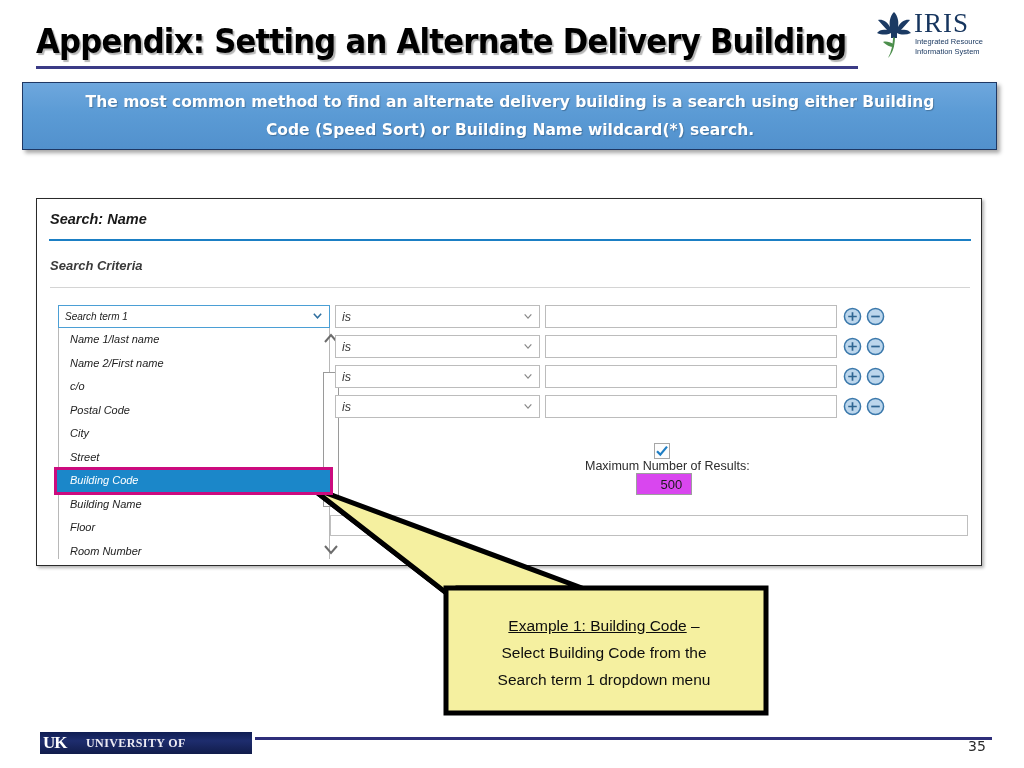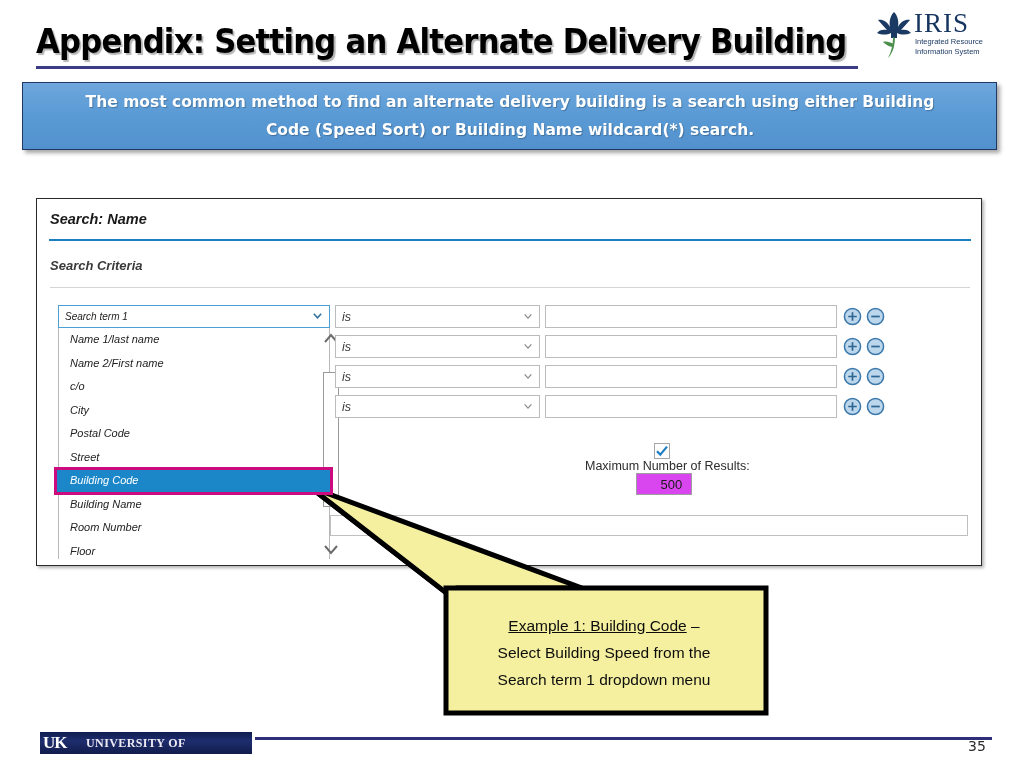--- a/index.html
+++ b/index.html
@@ -430,27 +430,27 @@
     <span class="term-select-label">Search term 1</span>
     <svg class="term-select-arrow" viewBox="0 0 12 12">
       <path d="M2 4 L6 8.5 L10 4" fill="none" stroke="#2f6f9f" stroke-width="1.6"></path>
     </svg>
   </div>
 
   <div class="dropdown-list">
     <div class="dd-item">Name 1/last name</div>
     <div class="dd-item">Name 2/First name</div>
     <div class="dd-item">c/o</div>
+    <div class="dd-item">Postal Code</div>
     <div class="dd-item">City</div>
-    <div class="dd-item">Postal Code</div>
     <div class="dd-item">Street</div>
     <div class="dd-item selected">Building Code</div>
     <div class="dd-item">Building Name</div>
+    <div class="dd-item">Floor</div>
     <div class="dd-item">Room Number</div>
-    <div class="dd-item">Floor</div>
   </div>
 
   <div class="dd-scroll">
     <svg class="dd-scroll-up" viewBox="0 0 20 18">
       <path d="M4 12 L10 5 L16 12" fill="none" stroke="#6c6c6c" stroke-width="2"></path>
     </svg>
     <div class="dd-scroll-thumb"></div>
     <svg class="dd-scroll-down" viewBox="0 0 20 18">
       <path d="M4 6 L10 13 L16 6" fill="none" stroke="#6c6c6c" stroke-width="2"></path>
     </svg>
@@ -550,21 +550,21 @@
 <div class="bottom-input"></div>
 
 <svg class="callout-svg" viewBox="0 0 500 255">
   <path d="M10 17 L158 132 L158 118 L25 20 Z" fill="#F5F0A0" stroke="#000000" stroke-width="5" stroke-linejoin="miter"></path>
   <path d="M10 17 L282 118 L158 118 L158 132 Z" fill="#F5F0A0" stroke="#000000" stroke-width="5" stroke-linejoin="miter"></path>
   <rect x="146" y="118" width="320" height="125" fill="#F5F0A0" stroke="#000000" stroke-width="5"></rect>
   <rect x="149" y="121" width="314" height="119" fill="#F5F0A0" stroke="none"></rect>
 </svg>
 <div class="callout-text">
   <div class="callout-line1"><u>Example 1: Building Code</u><span> –</span></div>
-  <div>Select Building Speed from the</div>
+  <div>Select Building Code from the</div>
   <div>Search term 1 dropdown menu</div>
 </div>
 
 <div class="uk-logo">
   <div class="uk-mark">UK</div>
   <div class="uk-name">UNIVERSITY OF KENTUCKY</div>
 </div>
 <div class="footer-rule"></div>
 <div class="page-num">35</div>
 

